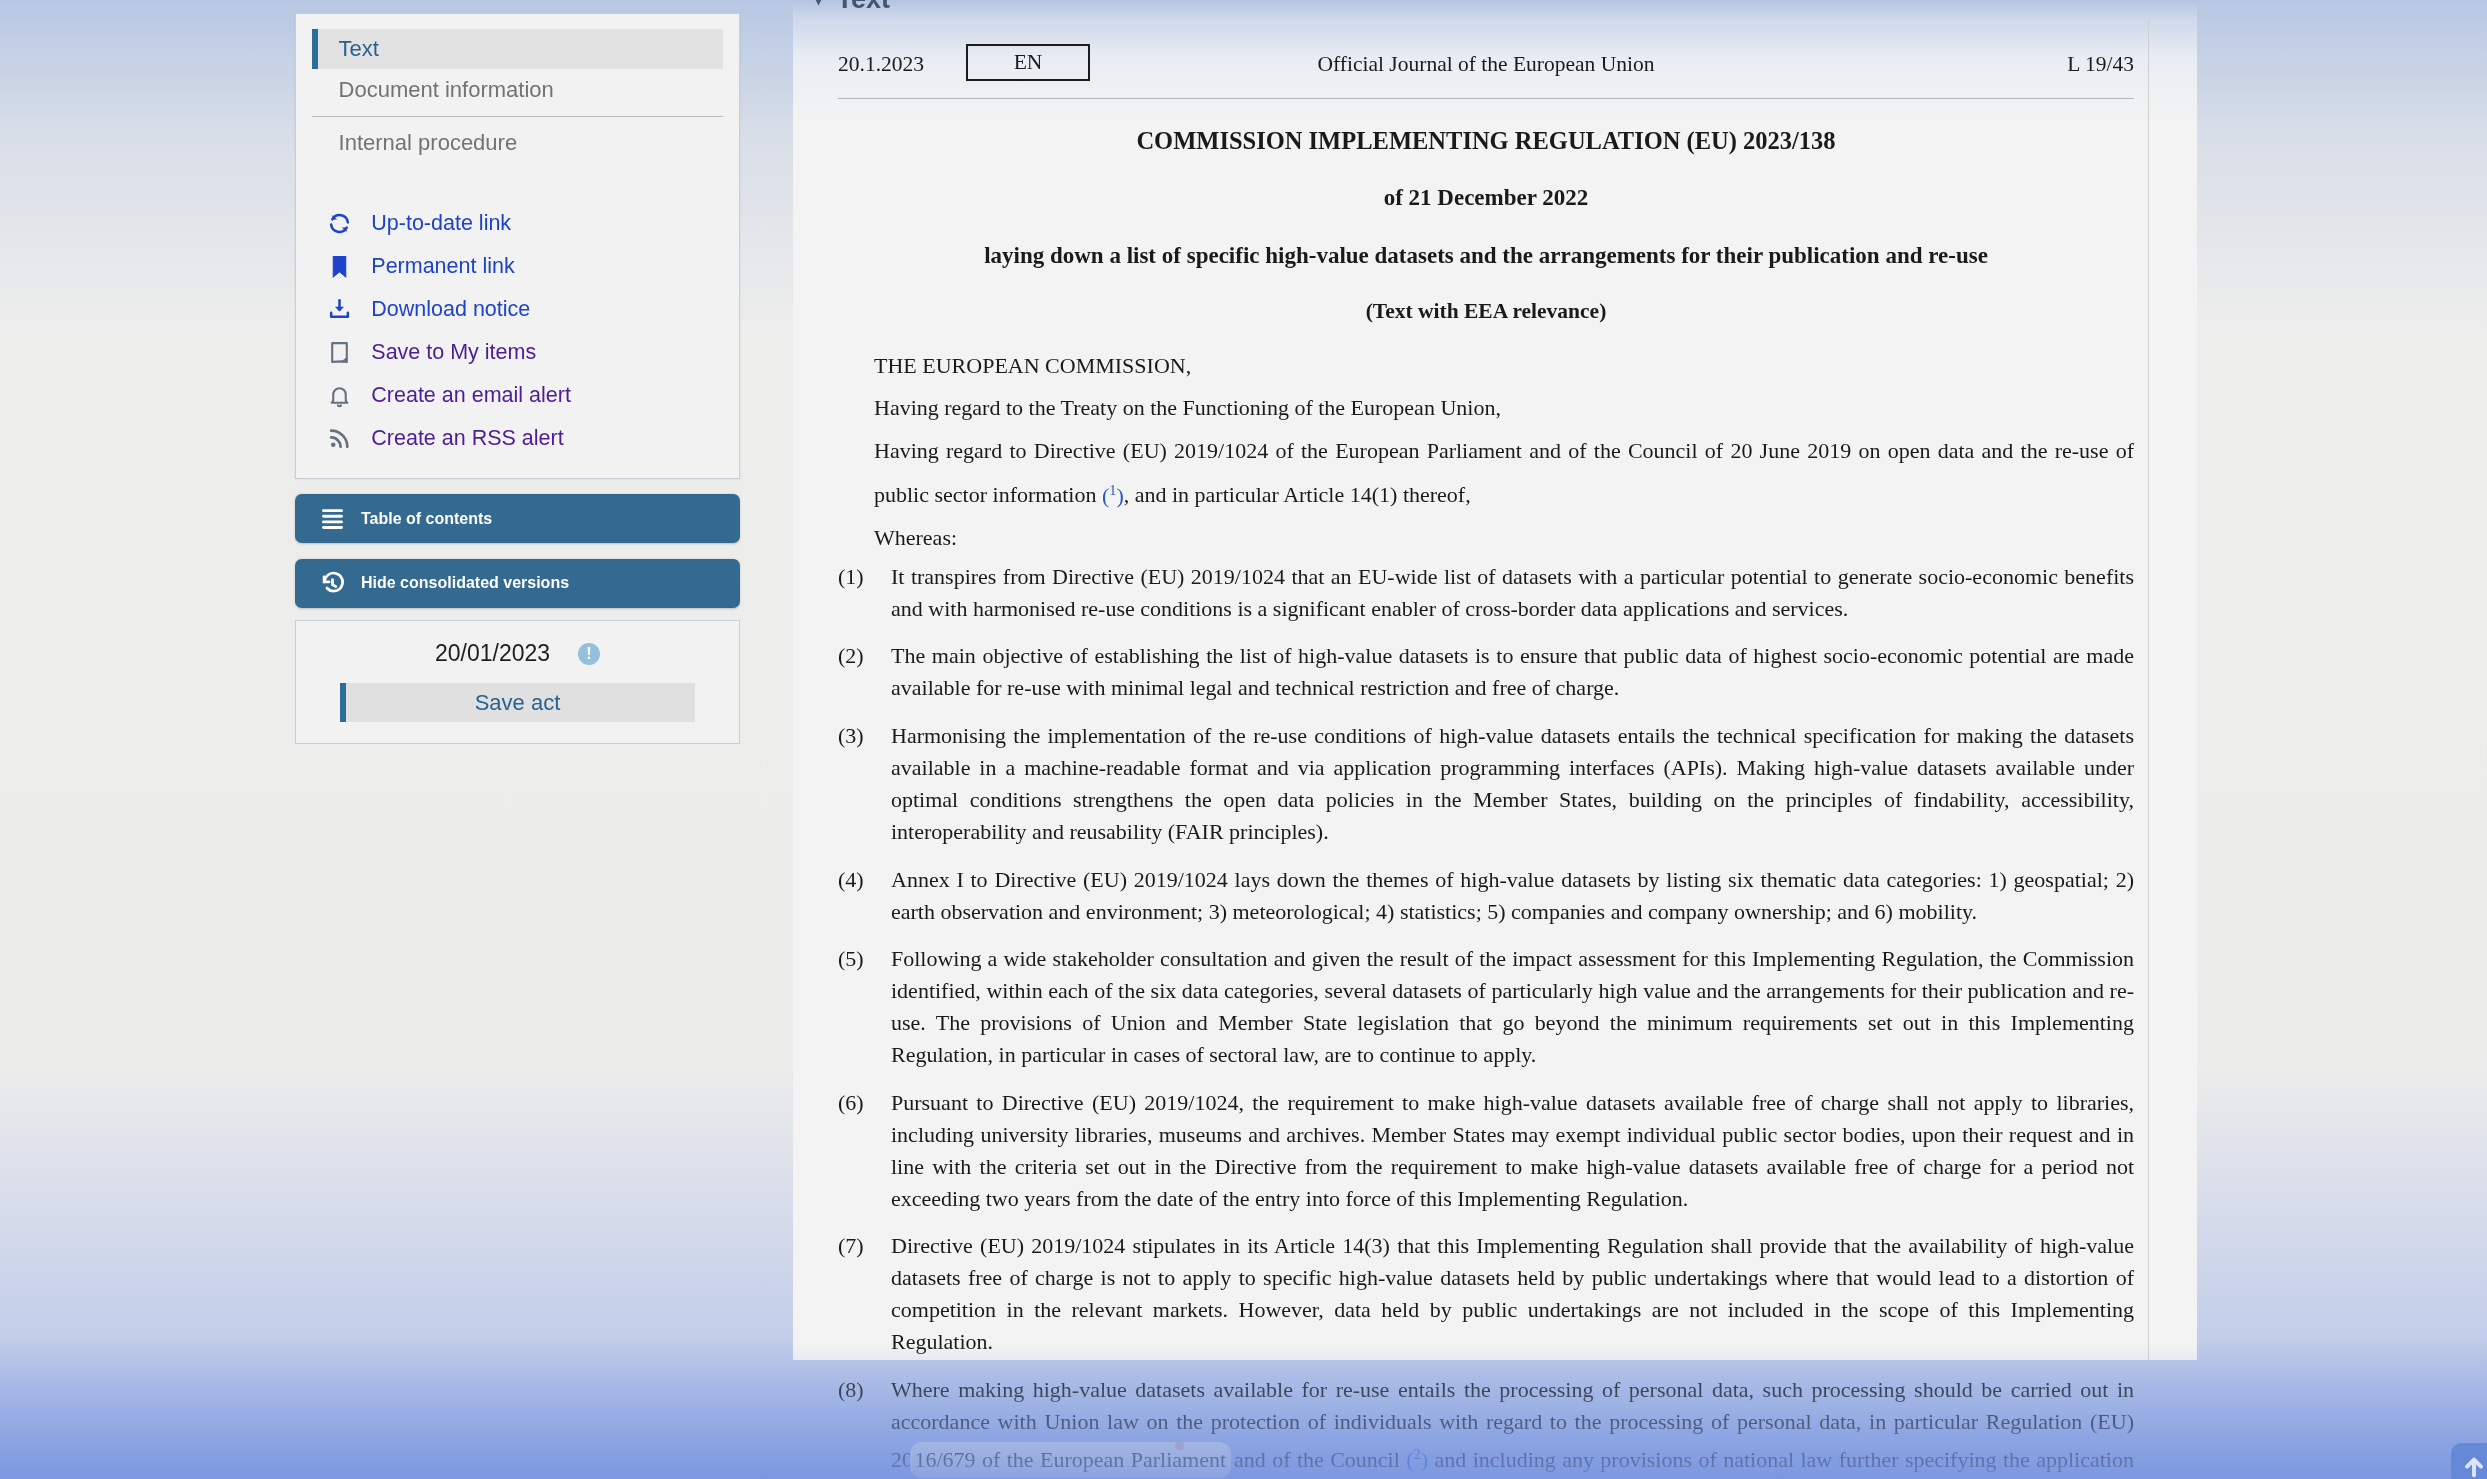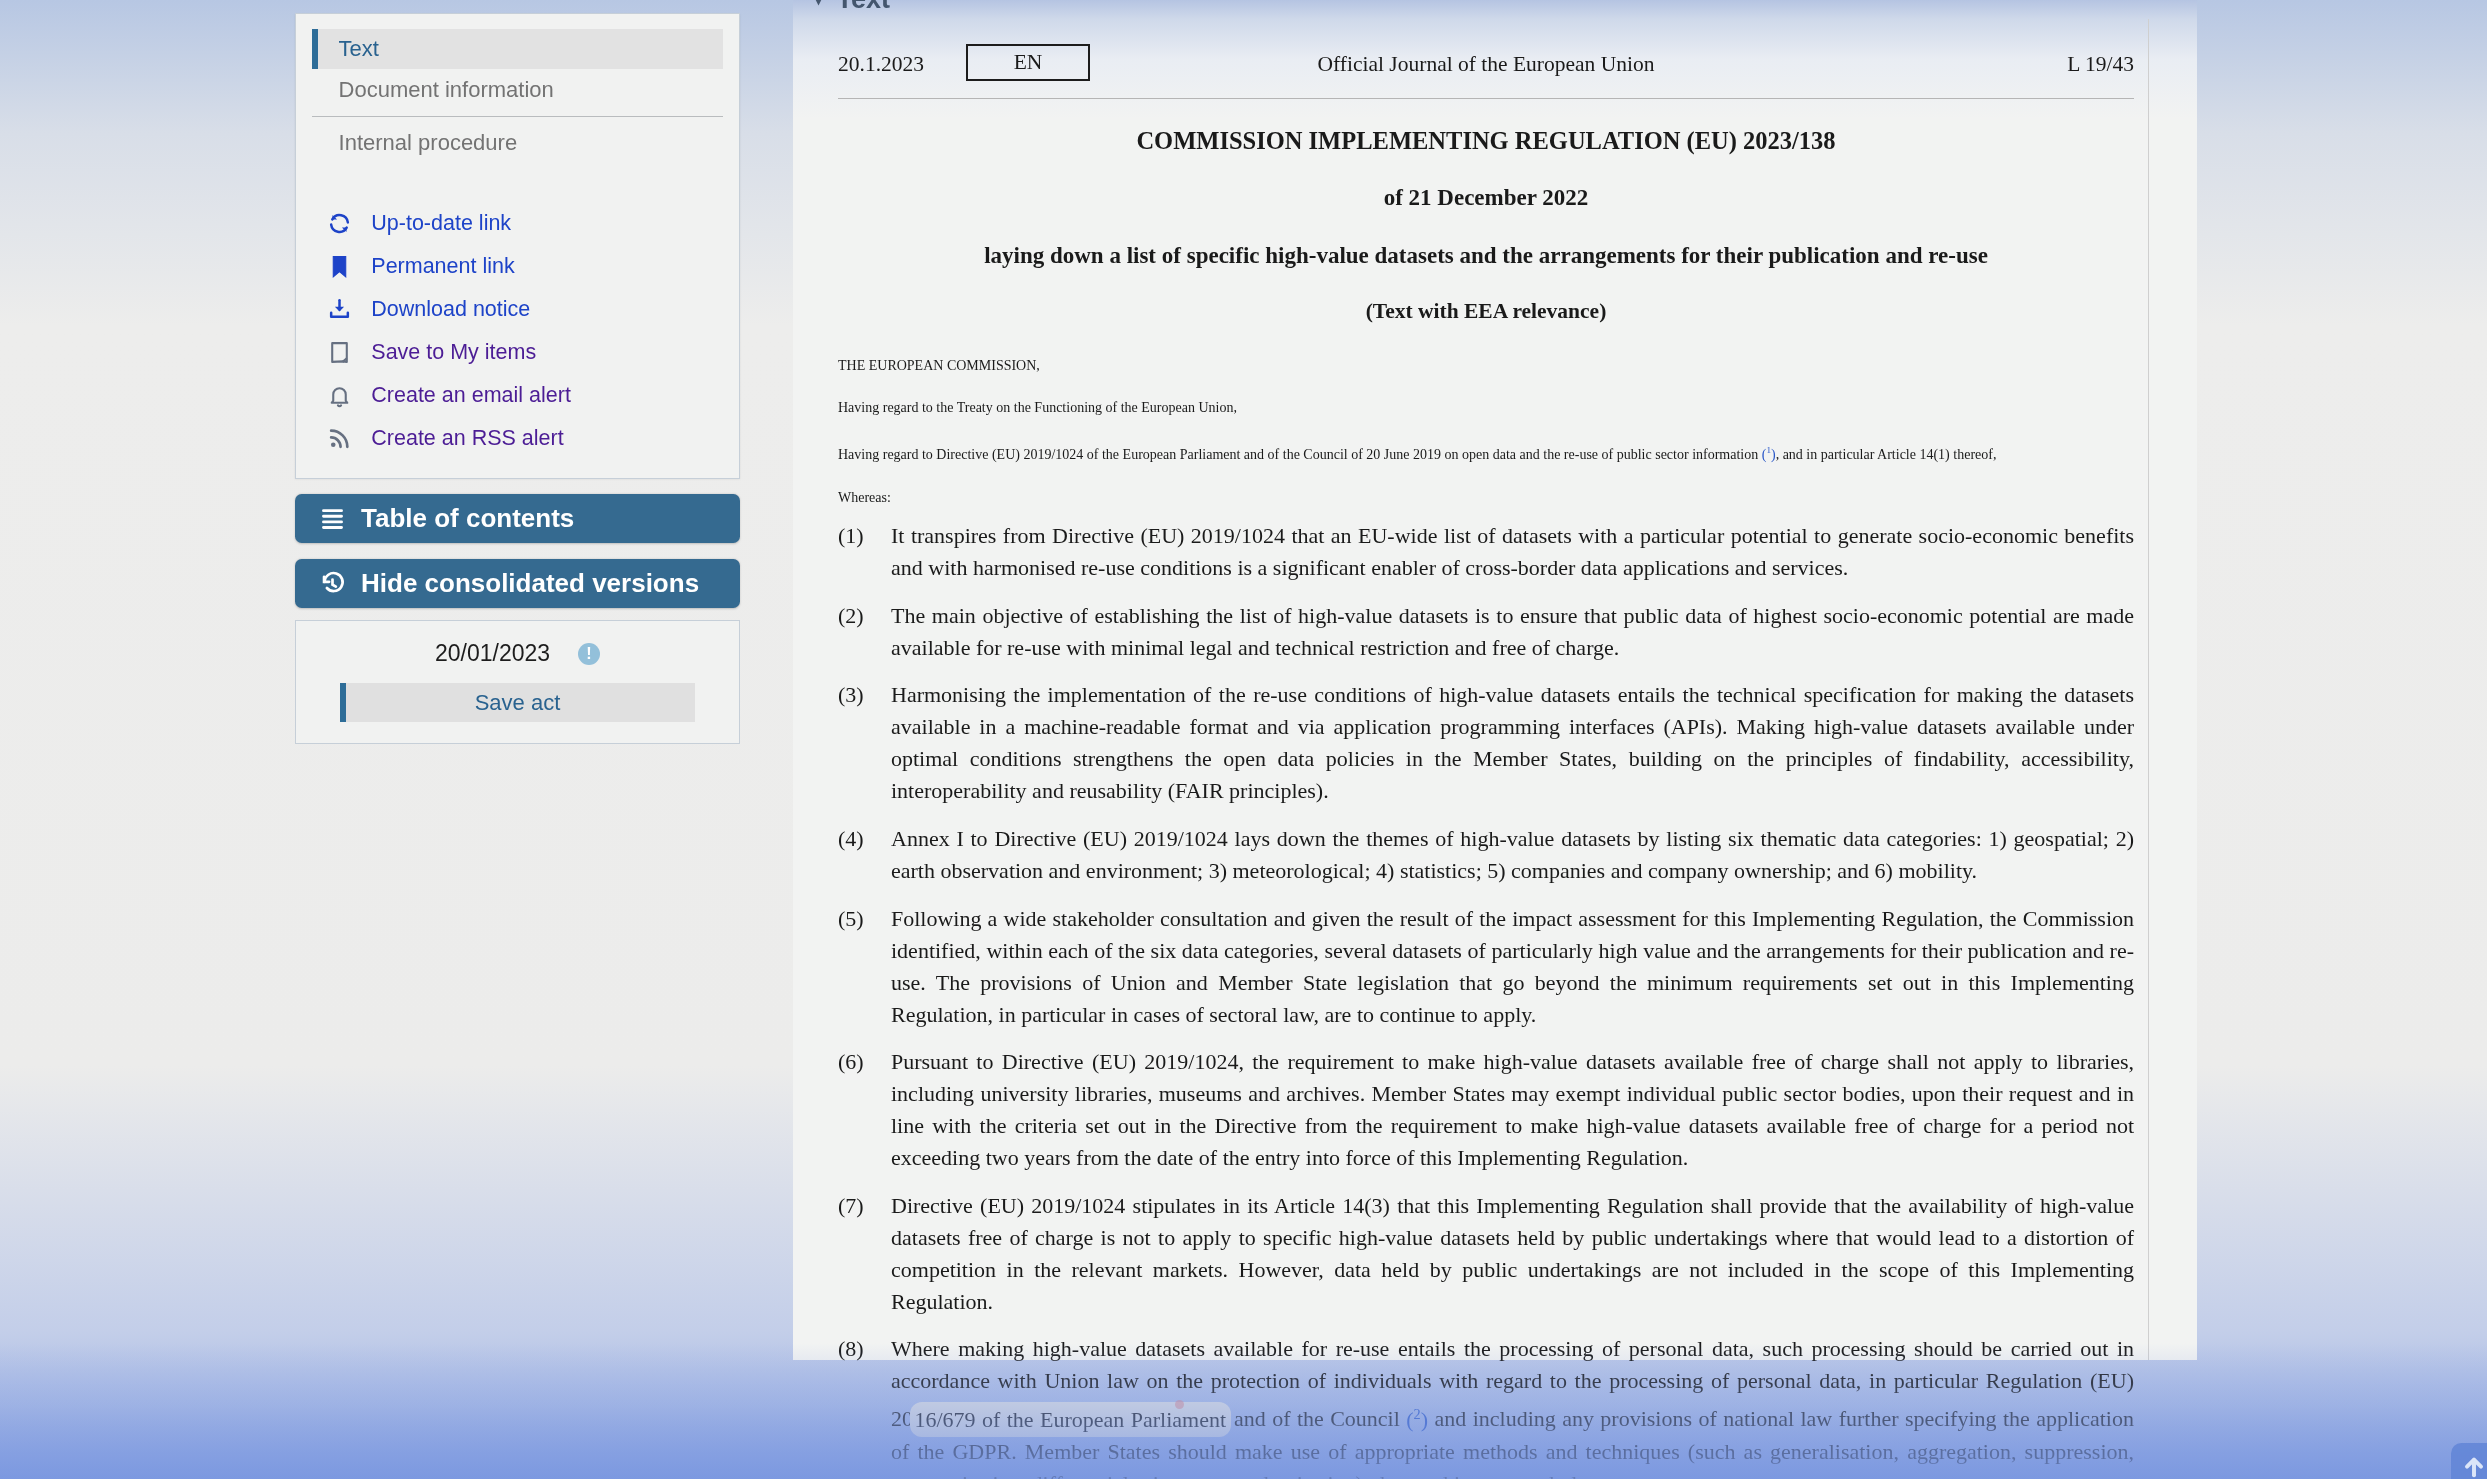--- a/index.html
+++ b/index.html
@@ -18,21 +18,21 @@
   .side-links{margin-top:47px;display:flex;flex-direction:column;gap:18px;}
   .side-link{display:flex;align-items:center;gap:19.3px;padding-left:31px;font-size:21.5px;cursor:pointer;}
   .side-link.blue{color:#1d43c8;}
   .side-link.blue svg{stroke:#1d43c8;fill:#1d43c8;}
   .side-link.gray{color:#4c1d95;}
   .side-link.gray svg{stroke:#667081;fill:#667081;}
   .side-link svg{width:25px;height:25px;flex:0 0 25px;}
   .side-btn{
     margin-top:15.6px;width:445px;height:49px;border:none;border-radius:6.7px;
     background:#356a90;color:#fff;font-family:"Liberation Sans",sans-serif;
-    font-size:26px;font-weight:700;display:flex;align-items:center;gap:15px;
+    font-size:16px;font-weight:700;display:flex;align-items:center;gap:15px;
     padding:0 0 0 24px;box-sizing:border-box;cursor:pointer;box-shadow:0 0.7px 2.2px rgba(0,0,0,.2);
   }
   .side-btn svg{width:27px;height:27px;}
   .version-box{margin-top:12px;background:#f1f2f1;border:0.7px solid #c6cfd8;padding:19.3px 0 21px;}
   .version-date{display:flex;justify-content:center;align-items:center;gap:28px;font-size:23px;color:#1d1d1d;}
   .info-icon{width:22px;height:22px;border-radius:50%;background:#93c0da;color:#fff;font-size:16.3px;font-weight:700;
     display:inline-flex;align-items:center;justify-content:center;cursor:pointer;}
   .legal-act{position:relative;margin:16.3px auto 0;width:355px;height:39px;background:#e0e0e0;
     display:flex;align-items:center;justify-content:center;font-size:22px;color:#29628f;cursor:pointer;}
   .legal-act .bar{position:absolute;left:0;top:0;bottom:0;width:6px;background:#2e6d98;}
@@ -50,21 +50,21 @@
   .doc-header .d{position:absolute;left:0;top:7.4px;}
   .doc-header .lang{position:absolute;left:128px;top:0;width:120px;height:33px;border:2.2px solid #1c1c1c;
     display:flex;align-items:center;justify-content:center;}
   .doc-header .j{position:absolute;left:0;right:0;top:7.4px;text-align:center;}
   .doc-header .p{position:absolute;right:0;top:7.4px;}
   .doc-hr{border:none;border-top:0.7px solid #b5b5b5;margin:11px 0 0;}
   .t1{margin-top:27.5px;text-align:center;font-size:24.5px;font-weight:700;}
   .t2{margin-top:30px;text-align:center;font-size:23px;font-weight:700;}
   .t3{margin-top:32px;text-align:center;font-size:23px;font-weight:700;}
   .t4{margin-top:30px;text-align:center;font-size:21.5px;font-weight:700;}
-  .pre{margin-top:22px;font-size:14px;line-height:39px;}
+  .pre{margin-top:22px;font-size:22px;line-height:39px;margin-left:36px;}
   .pre p{margin:0 0 3.7px;text-align:justify;}
   .whereas{margin:6px 0 13.4px;}
   .fn{color:#2b58c8;white-space:nowrap;}
   .fn sup{font-size:0.65em;}
   .recital{display:flex;margin-bottom:15.6px;font-size:22px;line-height:32px;}
   .recital .num{flex:0 0 53px;}
   .recital .body{margin:0;flex:1;text-align:justify;}
   .hl{background:#e2e2e2;border-radius:12px;padding:5.2px 4.5px;margin:-5.2px -3px;position:relative;white-space:nowrap;}
   .hl-dot{position:absolute;right:47px;top:-1.5px;width:9px;height:9px;border-radius:50%;background:rgba(226,130,130,.55);}
   

